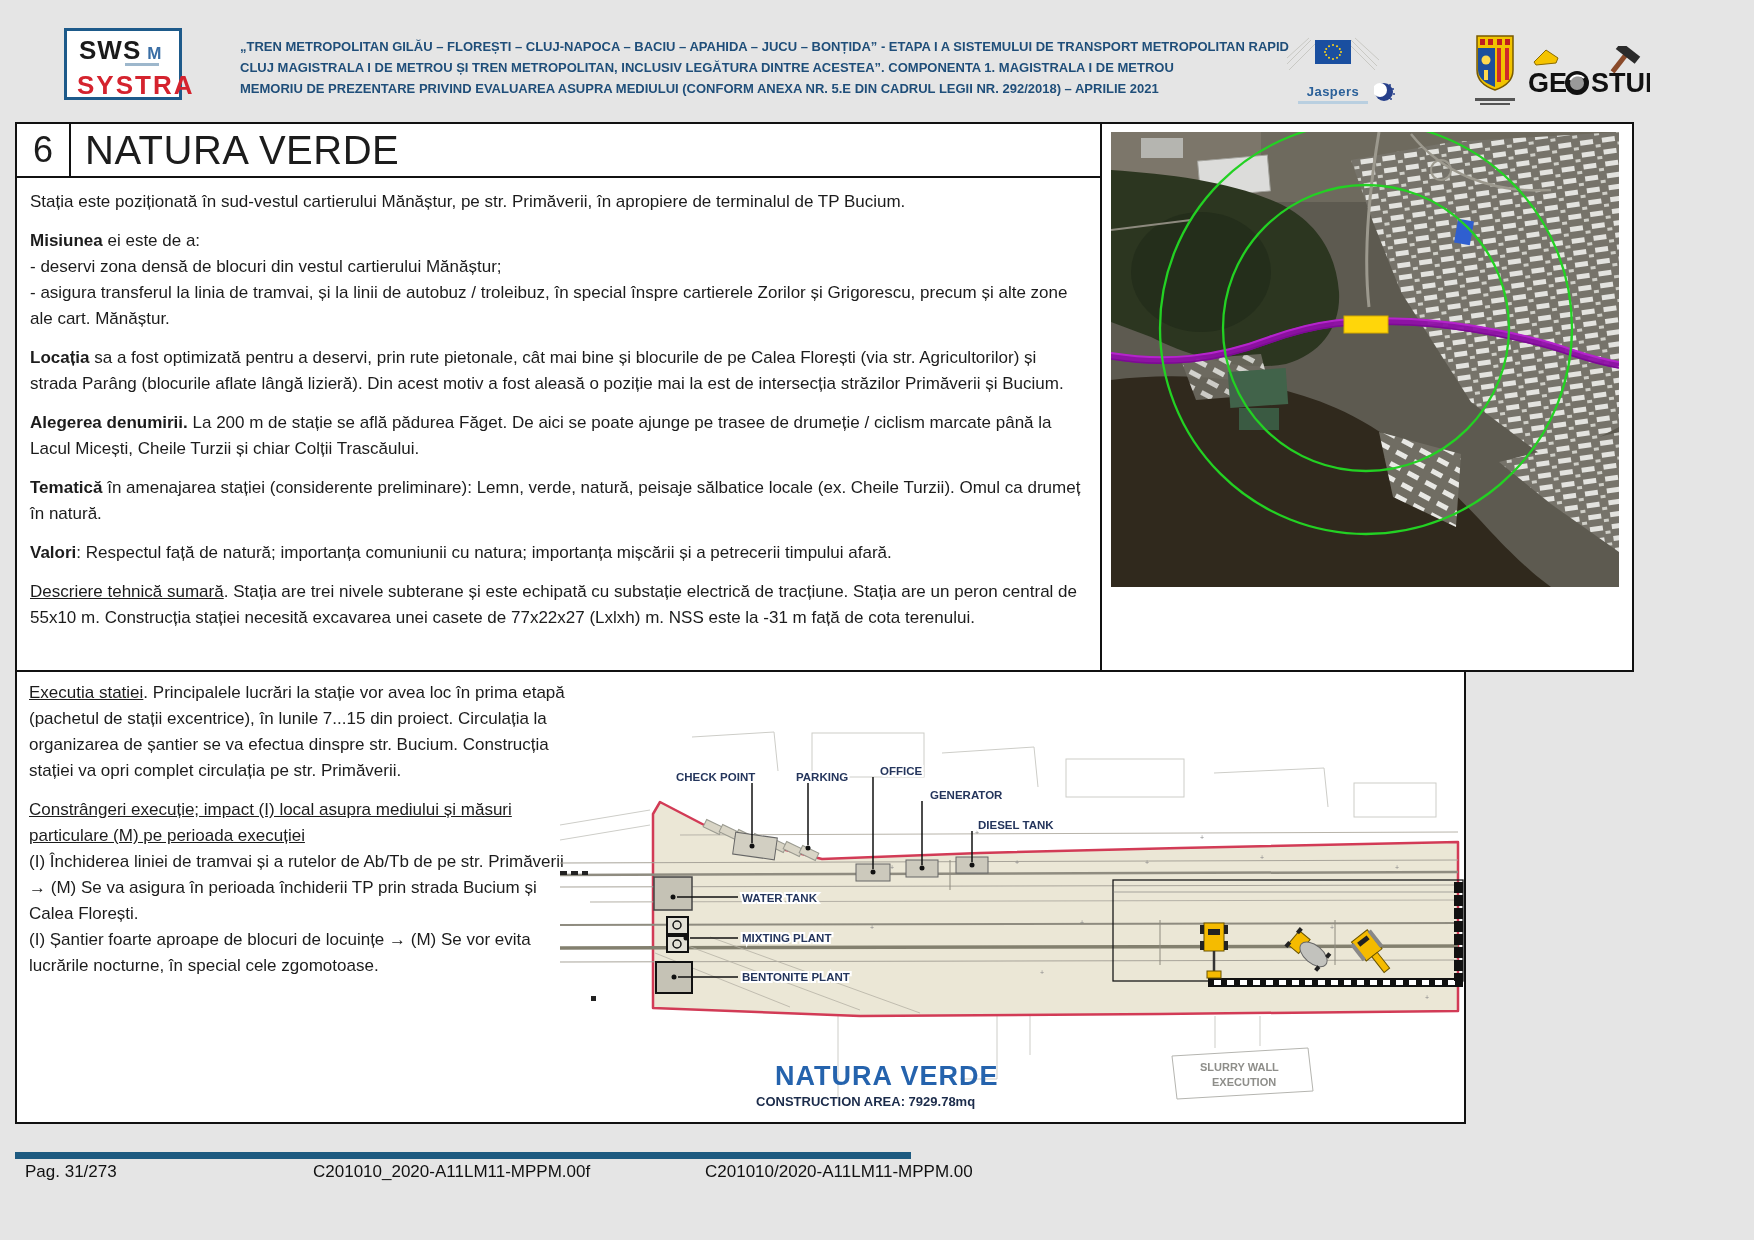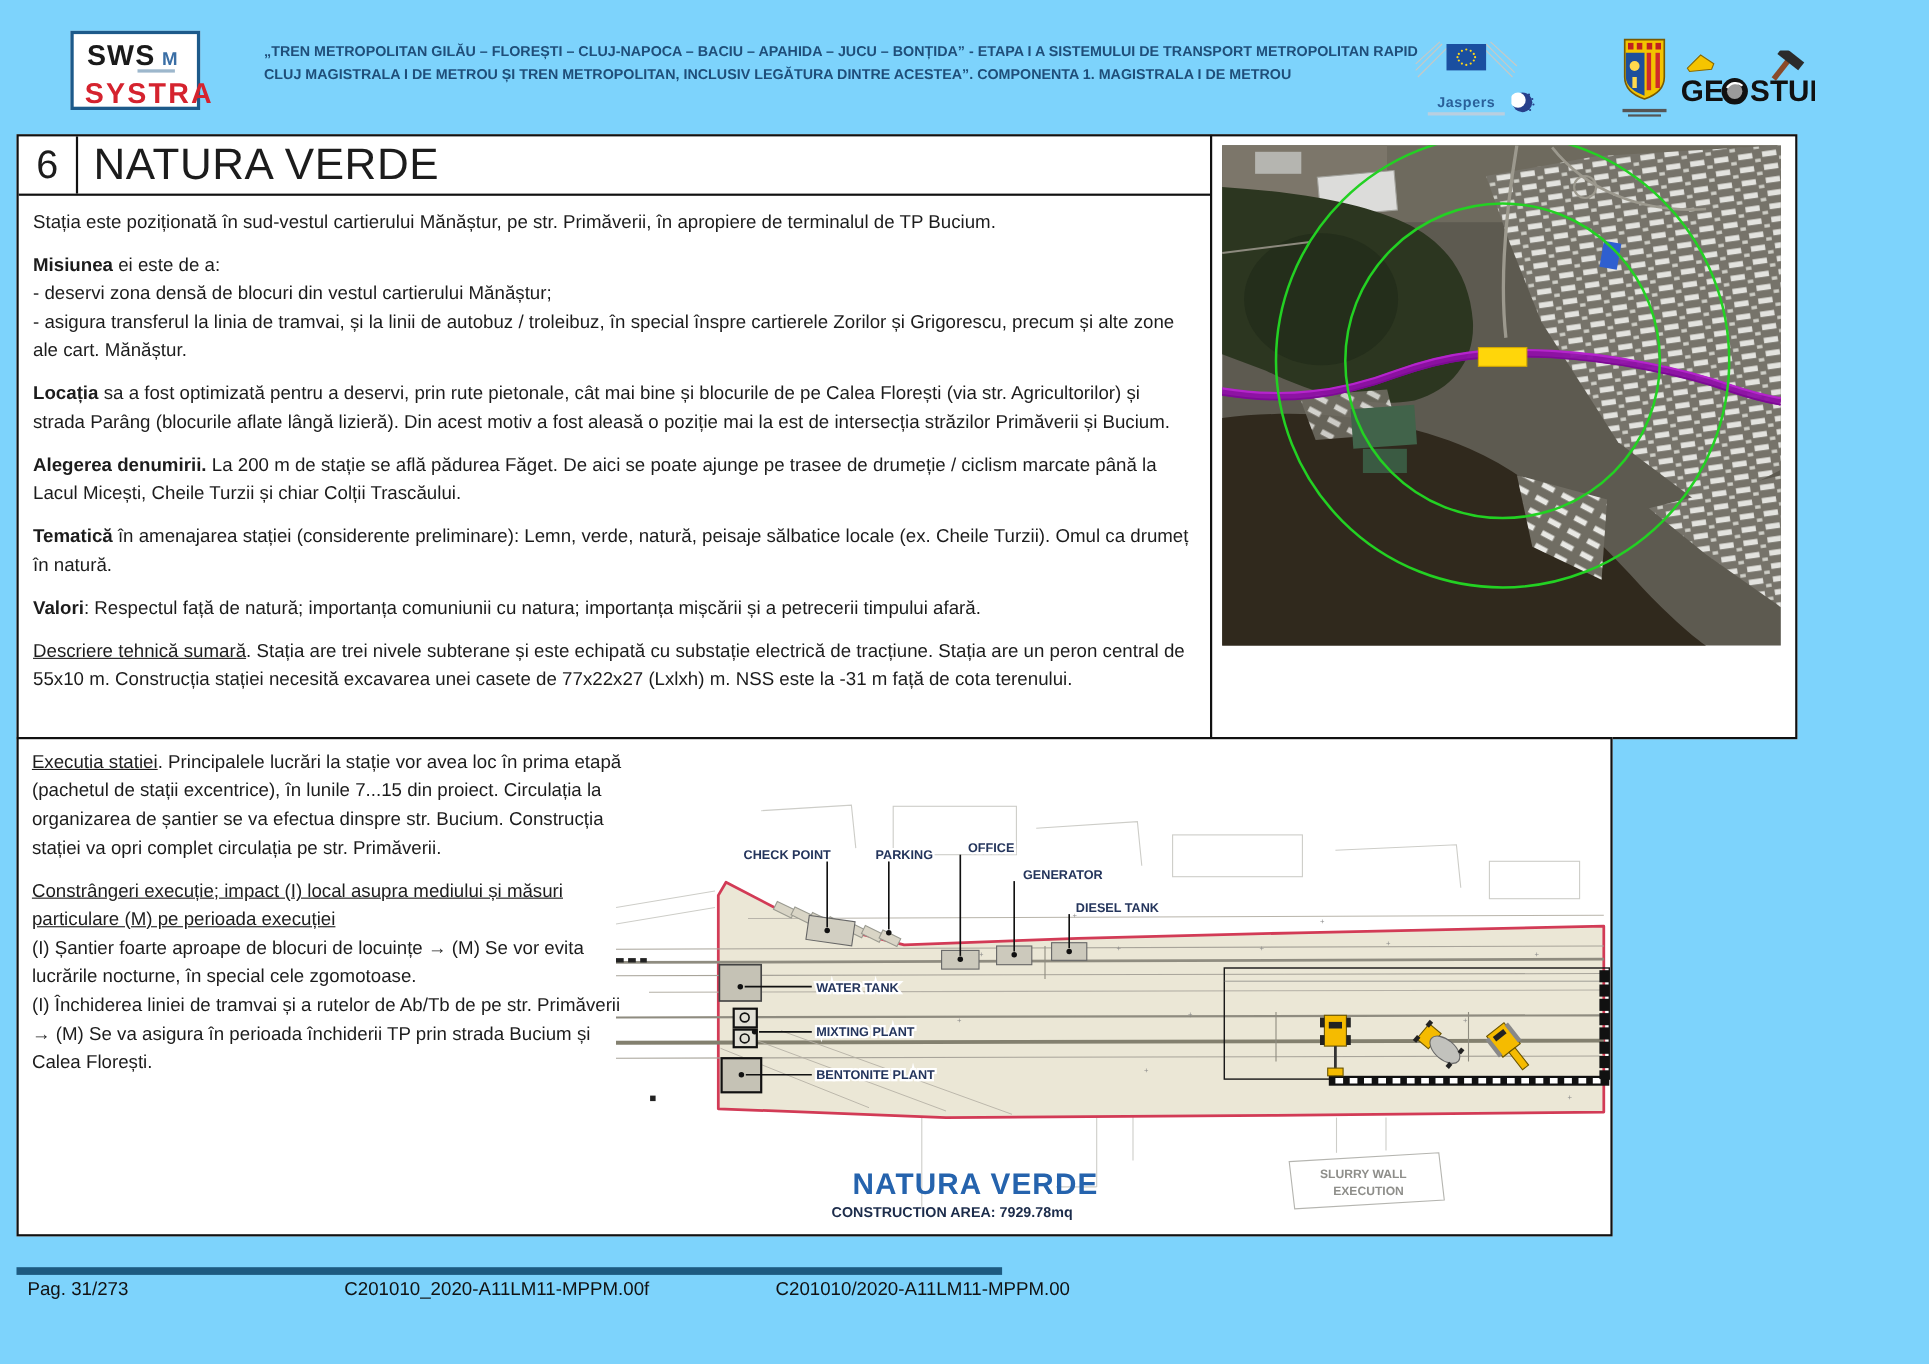--- a/index.html
+++ b/index.html
@@ -1,17 +1,17 @@
 <!DOCTYPE html>
 <html><head>
 <meta charset="utf-8">
 <style>
   html,body { margin:0; padding:0; background:#ffffff; }
   .page {
-    position:relative; width:1754px; height:1240px; background:#7dd3fc;
+    position:relative; width:1754px; height:1240px; background:#e5e5e5;
     font-family:"Liberation Sans", sans-serif; color:#1c1c1c; overflow:hidden;
   }
   
   .logo-box {
     position:absolute; left:64px; top:28px; width:118px; height:72px;
     border:3px solid #1d5a8a; background:#fff; box-sizing:border-box;
   }
   .sws-row { display:flex; align-items:flex-end; gap:6px; padding:8px 0 0 12px; }
   .sws-txt { font-size:26px; font-weight:700; color:#1a1a1a; letter-spacing:1px; line-height:22px;}
   .metrans-m { font-size:17px; font-weight:700; color:#3a6ea5; line-height:14px; }
@@ -68,20 +68,21 @@
       <span class="sws-txt">SWS</span>
       <span class="metrans-m">M</span>
     </div>
     <div class="metrans-bar"></div>
     <div class="systra-txt">SYSTRA</div>
   </div>
 
   <div class="hdr-title">
     <div>„TREN METROPOLITAN GILĂU – FLOREȘTI – CLUJ-NAPOCA – BACIU – APAHIDA – JUCU – BONȚIDA” - ETAPA I A SISTEMULUI DE TRANSPORT METROPOLITAN RAPID</div>
     <div>CLUJ MAGISTRALA I DE METROU ȘI TREN METROPOLITAN, INCLUSIV LEGĂTURA DINTRE ACESTEA”. COMPONENTA 1. MAGISTRALA I DE METROU</div>
+    <div>MEMORIU DE PREZENTARE PRIVIND EVALUAREA ASUPRA MEDIULUI (CONFORM ANEXA NR. 5.E DIN CADRUL LEGII NR. 292/2018) – APRILIE 2021</div>
   </div>
 
   <div class="jaspers">
     <svg width="96" height="44" viewBox="0 0 96 44">
       <g stroke="#c9c9c4" stroke-width="1" fill="none">
         <path d="M2,30 L26,6"></path>
           <path d="M2,24 L24,4"></path>
           <path d="M4,36 L30,10"></path>
           <path d="M66,6 L92,32"></path>
           <path d="M70,4 L94,26"></path>
@@ -218,22 +219,22 @@
           <circle cx="255" cy="196" r="206" stroke="#23d123" stroke-width="2.3" fill="none"></circle>
         </g>
       </g>
     </svg>
   </div>
 
   <div class="box-bottom">
     <div class="exec-text">
       <p class="para"><span class="ul">Executia statiei</span><span>. Principalele lucrări la stație vor avea loc în prima etapă (pachetul de stații excentrice), în lunile 7...15 din proiect. Circulația la organizarea de șantier se va efectua dinspre str. Bucium. Construcția stației va opri complet circulația pe str. Primăverii.</span></p>
       <p class="para m0"><span class="ul">Constrângeri execuție; impact (I) local asupra mediului și măsuri particulare (M) pe perioada execuției</span></p>
+      <p class="para m0">(I) Închiderea liniei de tramvai și a rutelor de Ab/Tb de pe str. Primăverii → (M) Se va asigura în perioada închiderii TP prin strada Bucium și Calea Florești.</p>
       <p class="para m0">(I) Șantier foarte aproape de blocuri de locuințe → (M) Se vor evita lucrările nocturne, în special cele zgomotoase.</p>
-      <p class="para m0">(I) Închiderea liniei de tramvai și a rutelor de Ab/Tb de pe str. Primăverii → (M) Se va asigura în perioada închiderii TP prin strada Bucium și Calea Florești.</p>
     </div>
 
     <div class="plan-wrap">
       <svg width="905" height="448" viewBox="0 0 905 444">
 
         <g stroke="#cdcdc8" stroke-width="1" fill="none">
           <polyline points="132,62 214,57 218,96"></polyline>
           <rect x="252" y="58" width="112" height="44"></rect>
           <polyline points="382,78 474,72 478,112"></polyline>
           <rect x="506" y="84" width="118" height="38"></rect>

